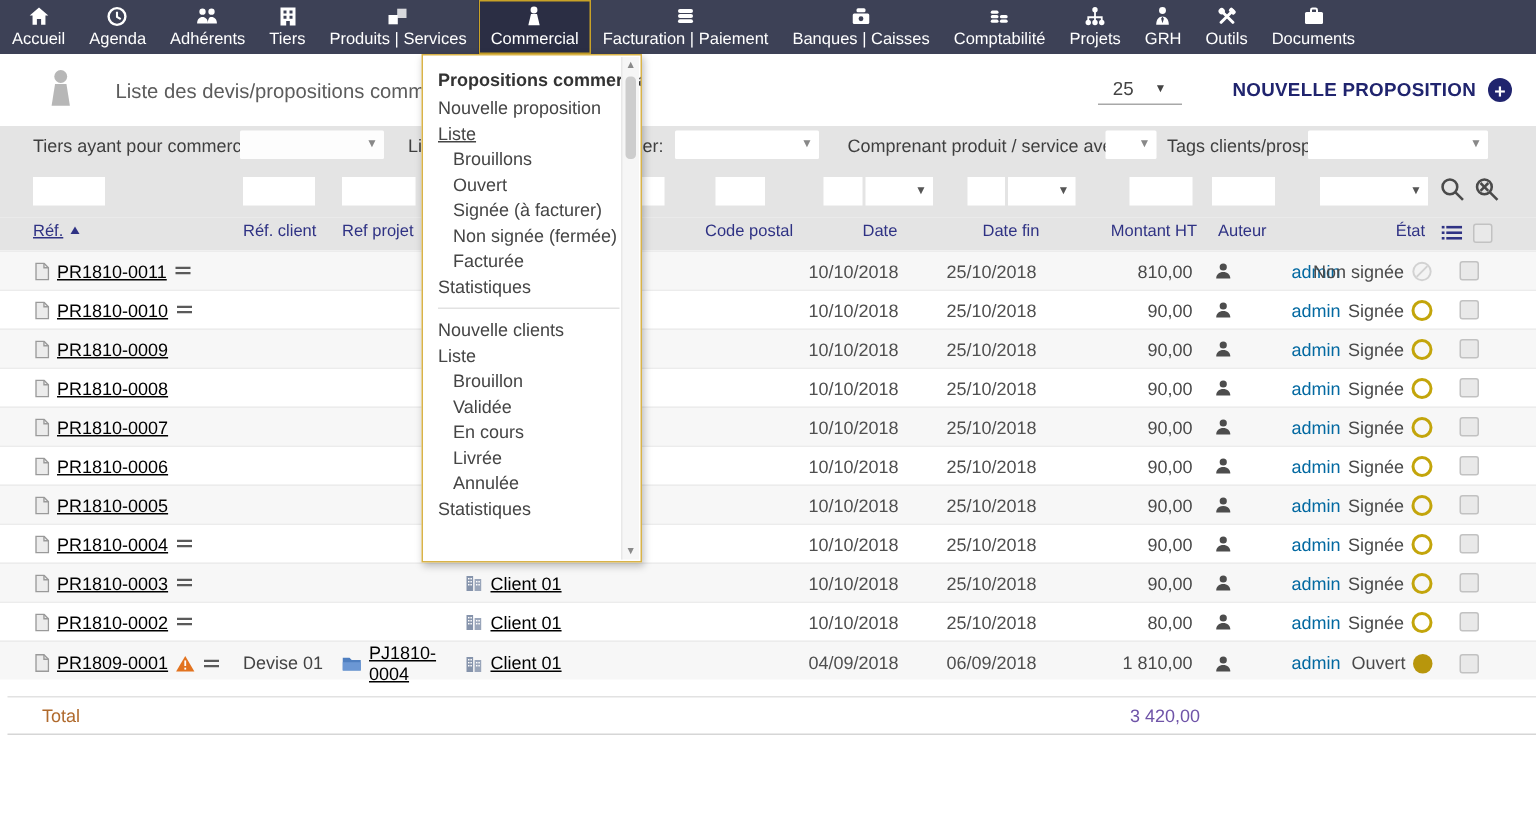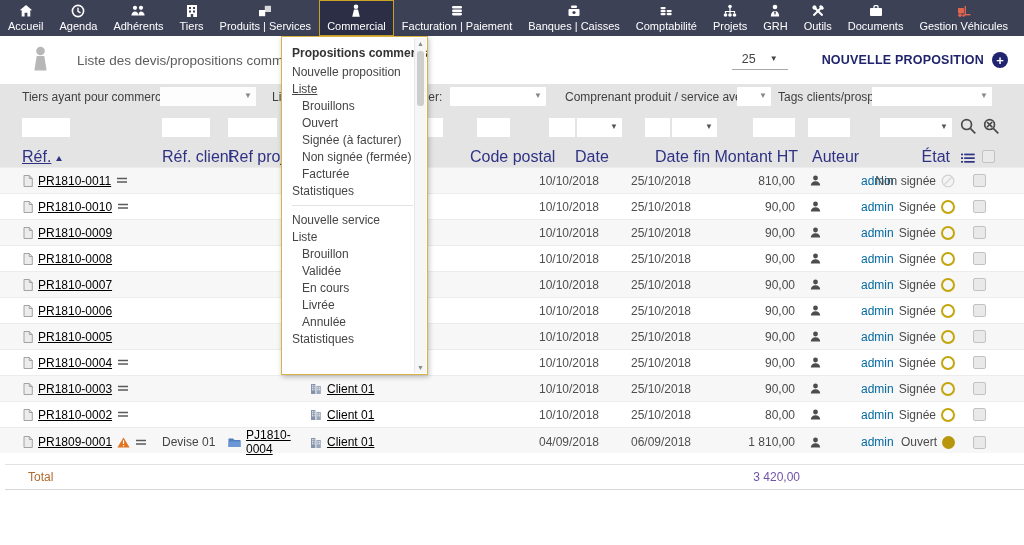--- a/index.html
+++ b/index.html
@@ -38,21 +38,21 @@
   .fselect{position:absolute;top:3px;height:19px;background:#fdfdfd;border-radius:1px;cursor:pointer;}
   .fselect .sarr{position:absolute;right:4px;top:4px;font-size:8px;color:#888;}
 
   .inputrow{position:absolute;left:0;top:110px;width:1024px;height:35px;background:#e4e4e4;}
   .finput{position:absolute;top:8px;height:19px;border:none;background:#fff;box-sizing:border-box;
           padding:0 3px;font-family:"Liberation Sans",sans-serif;font-size:12px;color:#333;outline:none;}
   .isel{position:absolute;top:8px;height:19px;background:#fff;cursor:pointer;}
   .isel .sarr{position:absolute;right:4px;top:4px;font-size:8px;color:#555;}
   .ficon{position:absolute;top:8px;cursor:pointer;}
 
-  .headrow{position:absolute;left:0;top:145px;width:1024px;height:22px;background:#e4e4e4;font-size:16px;}
+  .headrow{position:absolute;left:0;top:145px;width:1024px;height:22px;background:#e4e4e4;font-size:11px;}
   .hcell{position:absolute;top:3px;color:#2f3284;white-space:nowrap;cursor:pointer;}
   .hlink{color:#2f3284;text-decoration:underline;}
   .sortasc{display:inline-block;width:0;height:0;border-left:3.5px solid transparent;border-right:3.5px solid transparent;
            border-bottom:5px solid #2f3284;margin-left:5px;margin-bottom:1px;}
   .hicon{position:absolute;top:5px;cursor:pointer;}
   .cbox{display:inline-block;width:11px;height:11px;background:#e9e9e9;border:1px solid #c2c2c2;border-radius:2px;}
 
   
   .rows{position:absolute;left:0;top:167px;width:1024px;}
   .trow{position:relative;height:26px;display:grid;border-top:1px solid #ececec;
@@ -226,32 +226,20 @@
     <span class="nav-label">Outils</span>
   </div>
   <div class="nav-item">
     <span class="nav-icon">
             <svg width="16" height="16" viewBox="0 0 16 16" fill="#fff">
               <rect x="2" y="5" width="12" height="8" rx="1"></rect>
               <path d="M6 5 V3.6 C6 3 6.4 2.6 7 2.6 H9 C9.6 2.6 10 3 10 3.6 V5" fill="none" stroke="#fff" stroke-width="1.3"></path>
             </svg>
           </span>
     <span class="nav-label">Documents</span>
-  </div>
-  <div class="nav-item">
-    <span class="nav-icon">
-            <svg width="16" height="16" viewBox="0 0 16 16" fill="#e2654f">
-              <rect x="2" y="5" width="6" height="5.5" rx="0.8"></rect>
-              <rect x="8.6" y="3" width="1.4" height="9.4"></rect>
-              <rect x="8.6" y="11" width="5.8" height="1.4"></rect>
-              <circle cx="4" cy="12.3" r="1.7"></circle>
-              <circle cx="7.6" cy="12.5" r="1.3"></circle>
-            </svg>
-          </span>
-    <span class="nav-label">Gestion Véhicules</span>
   </div>
       </nav>
     <div class="topbar-right">
       
       
     </div>
   </header>
 
   <div class="titleband">
     <span class="pawn" id="pawnicon"><svg width="21" height="26" viewBox="0 0 21 26" fill="#b7b7b7">
@@ -903,21 +891,21 @@
   <div class="mhead">Propositions commerciales</div>
       <div class="mitem">Nouvelle proposition</div>
       <div class="mitem cur">Liste</div>
       <div class="mitem ind">Brouillons</div>
       <div class="mitem ind">Ouvert</div>
       <div class="mitem ind">Signée (à facturer)</div>
       <div class="mitem ind">Non signée (fermée)</div>
       <div class="mitem ind">Facturée</div>
       <div class="mitem">Statistiques</div>
       <div class="mdiv"></div>
-      <div class="mitem">Nouvelle service</div>
+      <div class="mitem">Nouvelle clients</div>
       <div class="mitem">Liste</div>
       <div class="mitem ind">Brouillon</div>
       <div class="mitem ind">Validée</div>
       <div class="mitem ind">En cours</div>
       <div class="mitem ind">Livrée</div>
       <div class="mitem ind">Annulée</div>
       <div class="mitem">Statistiques</div>
     </div>
 
 </div>

